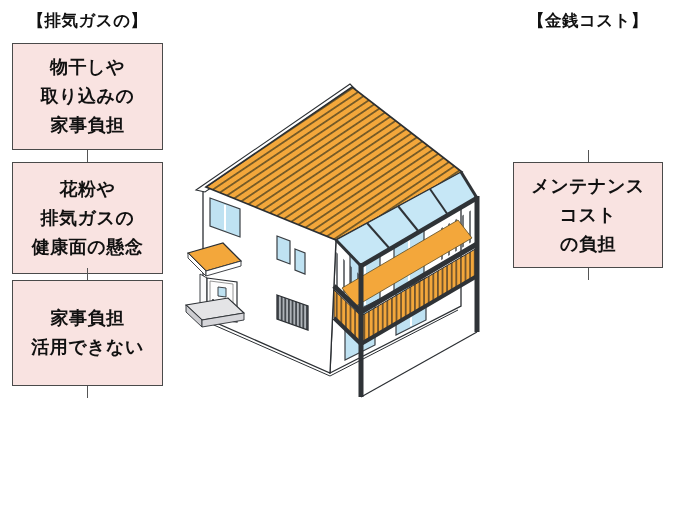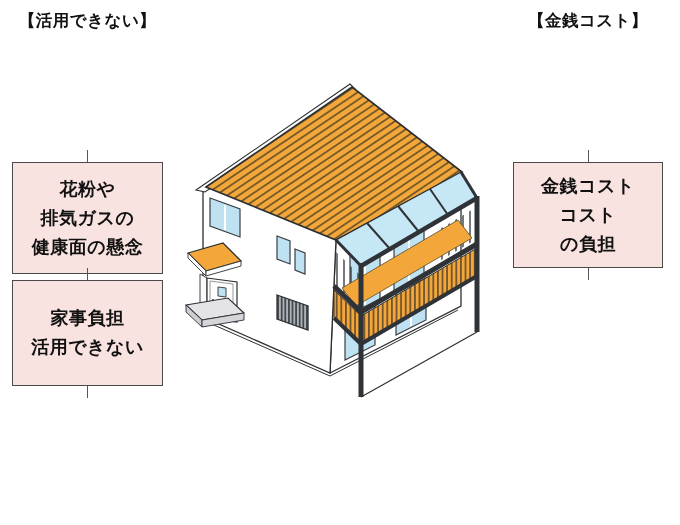--- a/index.html
+++ b/index.html
@@ -16,40 +16,45 @@
   .box-text{white-space:pre-line;text-align:center;font-size:18px;line-height:29px;
             font-weight:bold;color:#111;letter-spacing:0.5px;}
   .connector{position:absolute;width:1.6px;background:#555;}
   .house-svg{position:absolute;left:0;top:0;pointer-events:none;}
 </style>
 </head>
 <body>
 
 <div class="canvas">
 
-  <div class="col-header hdr-left">【活用できない】</div>
+  <div class="col-header hdr-left">【排気ガスの】</div>
 
+  <div class="box box-l" style="top:43px;height:107px">
+    <div class="box-text">物干しや
+取り込みの
+家事負担</div>
+  </div>
   <div class="connector" style="left:86.5px;top:150px;height:12px"></div>
   <div class="box box-l" style="top:162px;height:112px">
     <div class="box-text">花粉や
 排気ガスの
 健康面の懸念</div>
   </div>
   <div class="connector" style="left:86.5px;top:268px;height:12px"></div>
   <div class="box box-l" style="top:280px;height:106px">
     <div class="box-text">家事負担
 活用できない</div>
   </div>
   <div class="connector" style="left:86.5px;top:386px;height:12px"></div>
 
   <div class="col-header hdr-right">【金銭コスト】</div>
 
   <div class="connector" style="left:587.5px;top:150px;height:12px"></div>
   <div class="box box-r" style="top:162px;height:106px">
-    <div class="box-text">金銭コスト
+    <div class="box-text">メンテナンス
 コスト
 の負担</div>
   </div>
   <div class="connector" style="left:587.5px;top:268px;height:12px"></div>
 
   <svg class="house-svg" width="680" height="525" viewBox="0 0 680 525">
     <defs>
       <pattern id="roofStripes" width="6.4" height="6.4" patternUnits="userSpaceOnUse" patternTransform="rotate(-33.9)">
         <rect width="6.4" height="6.4" fill="#F3A73B"></rect>
         <line x1="0" y1="0.9" x2="6.4" y2="0.9" stroke="#5A4A22" stroke-width="1.5"></line>

